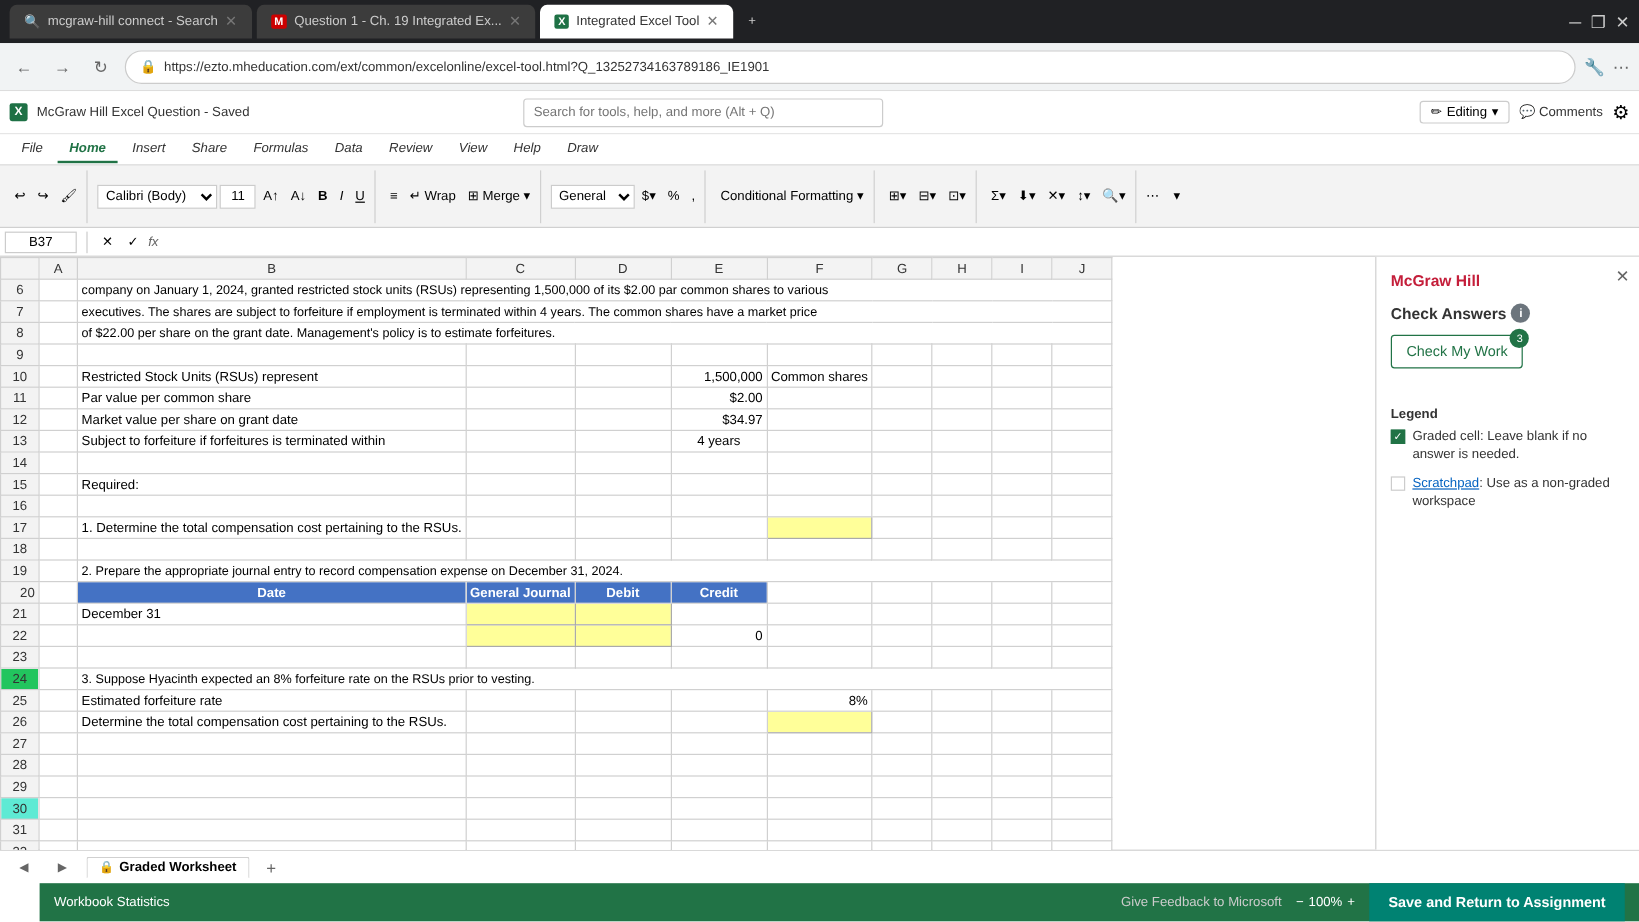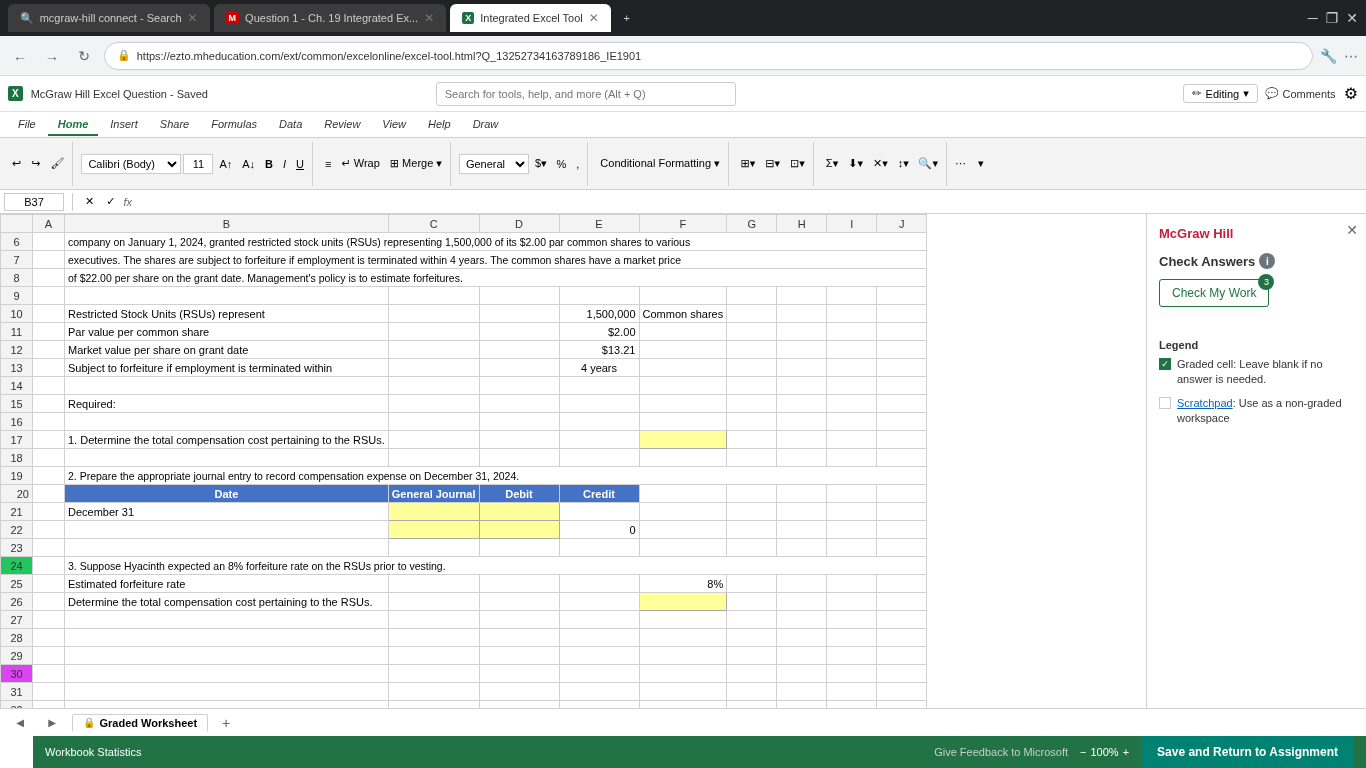--- a/index.html
+++ b/index.html
@@ -279,31 +279,31 @@
             <td></td>
             <td></td>
             <td></td>
           </tr>
           <tr>
             <th style="background:#f3f3f3;text-align:center;font-weight:normal;font-size:11px;">12</th>
             <td></td>
             <td>Market value per share on grant date</td>
             <td></td>
             <td></td>
-            <td style="text-align:right;">$13.21</td>
+            <td style="text-align:right;">$34.97</td>
             <td></td>
             <td></td>
             <td></td>
             <td></td>
             <td></td>
           </tr>
           <tr>
             <th style="background:#f3f3f3;text-align:center;font-weight:normal;font-size:11px;">13</th>
             <td></td>
-            <td>Subject to forfeiture if employment is terminated within</td>
+            <td>Subject to forfeiture if forfeitures is terminated within</td>
             <td></td>
             <td></td>
             <td style="text-align:center;">4 years</td>
             <td></td>
             <td></td>
             <td></td>
             <td></td>
             <td></td>
           </tr>
           <tr>
@@ -493,21 +493,21 @@
               <td></td>
               <td></td>
               <td></td>
               <td></td>
               <td></td>
               <td></td>
               <td></td>
               <td></td>
             </tr>
           <tr>
-              <th style="background:#d946ef;text-align:center;font-weight:normal;font-size:11px;">30</th>
+              <th style="background:#5eead4;text-align:center;font-weight:normal;font-size:11px;">30</th>
               <td></td>
               <td></td>
               <td></td>
               <td></td>
               <td></td>
               <td></td>
               <td></td>
               <td></td>
               <td></td>
               <td></td>

